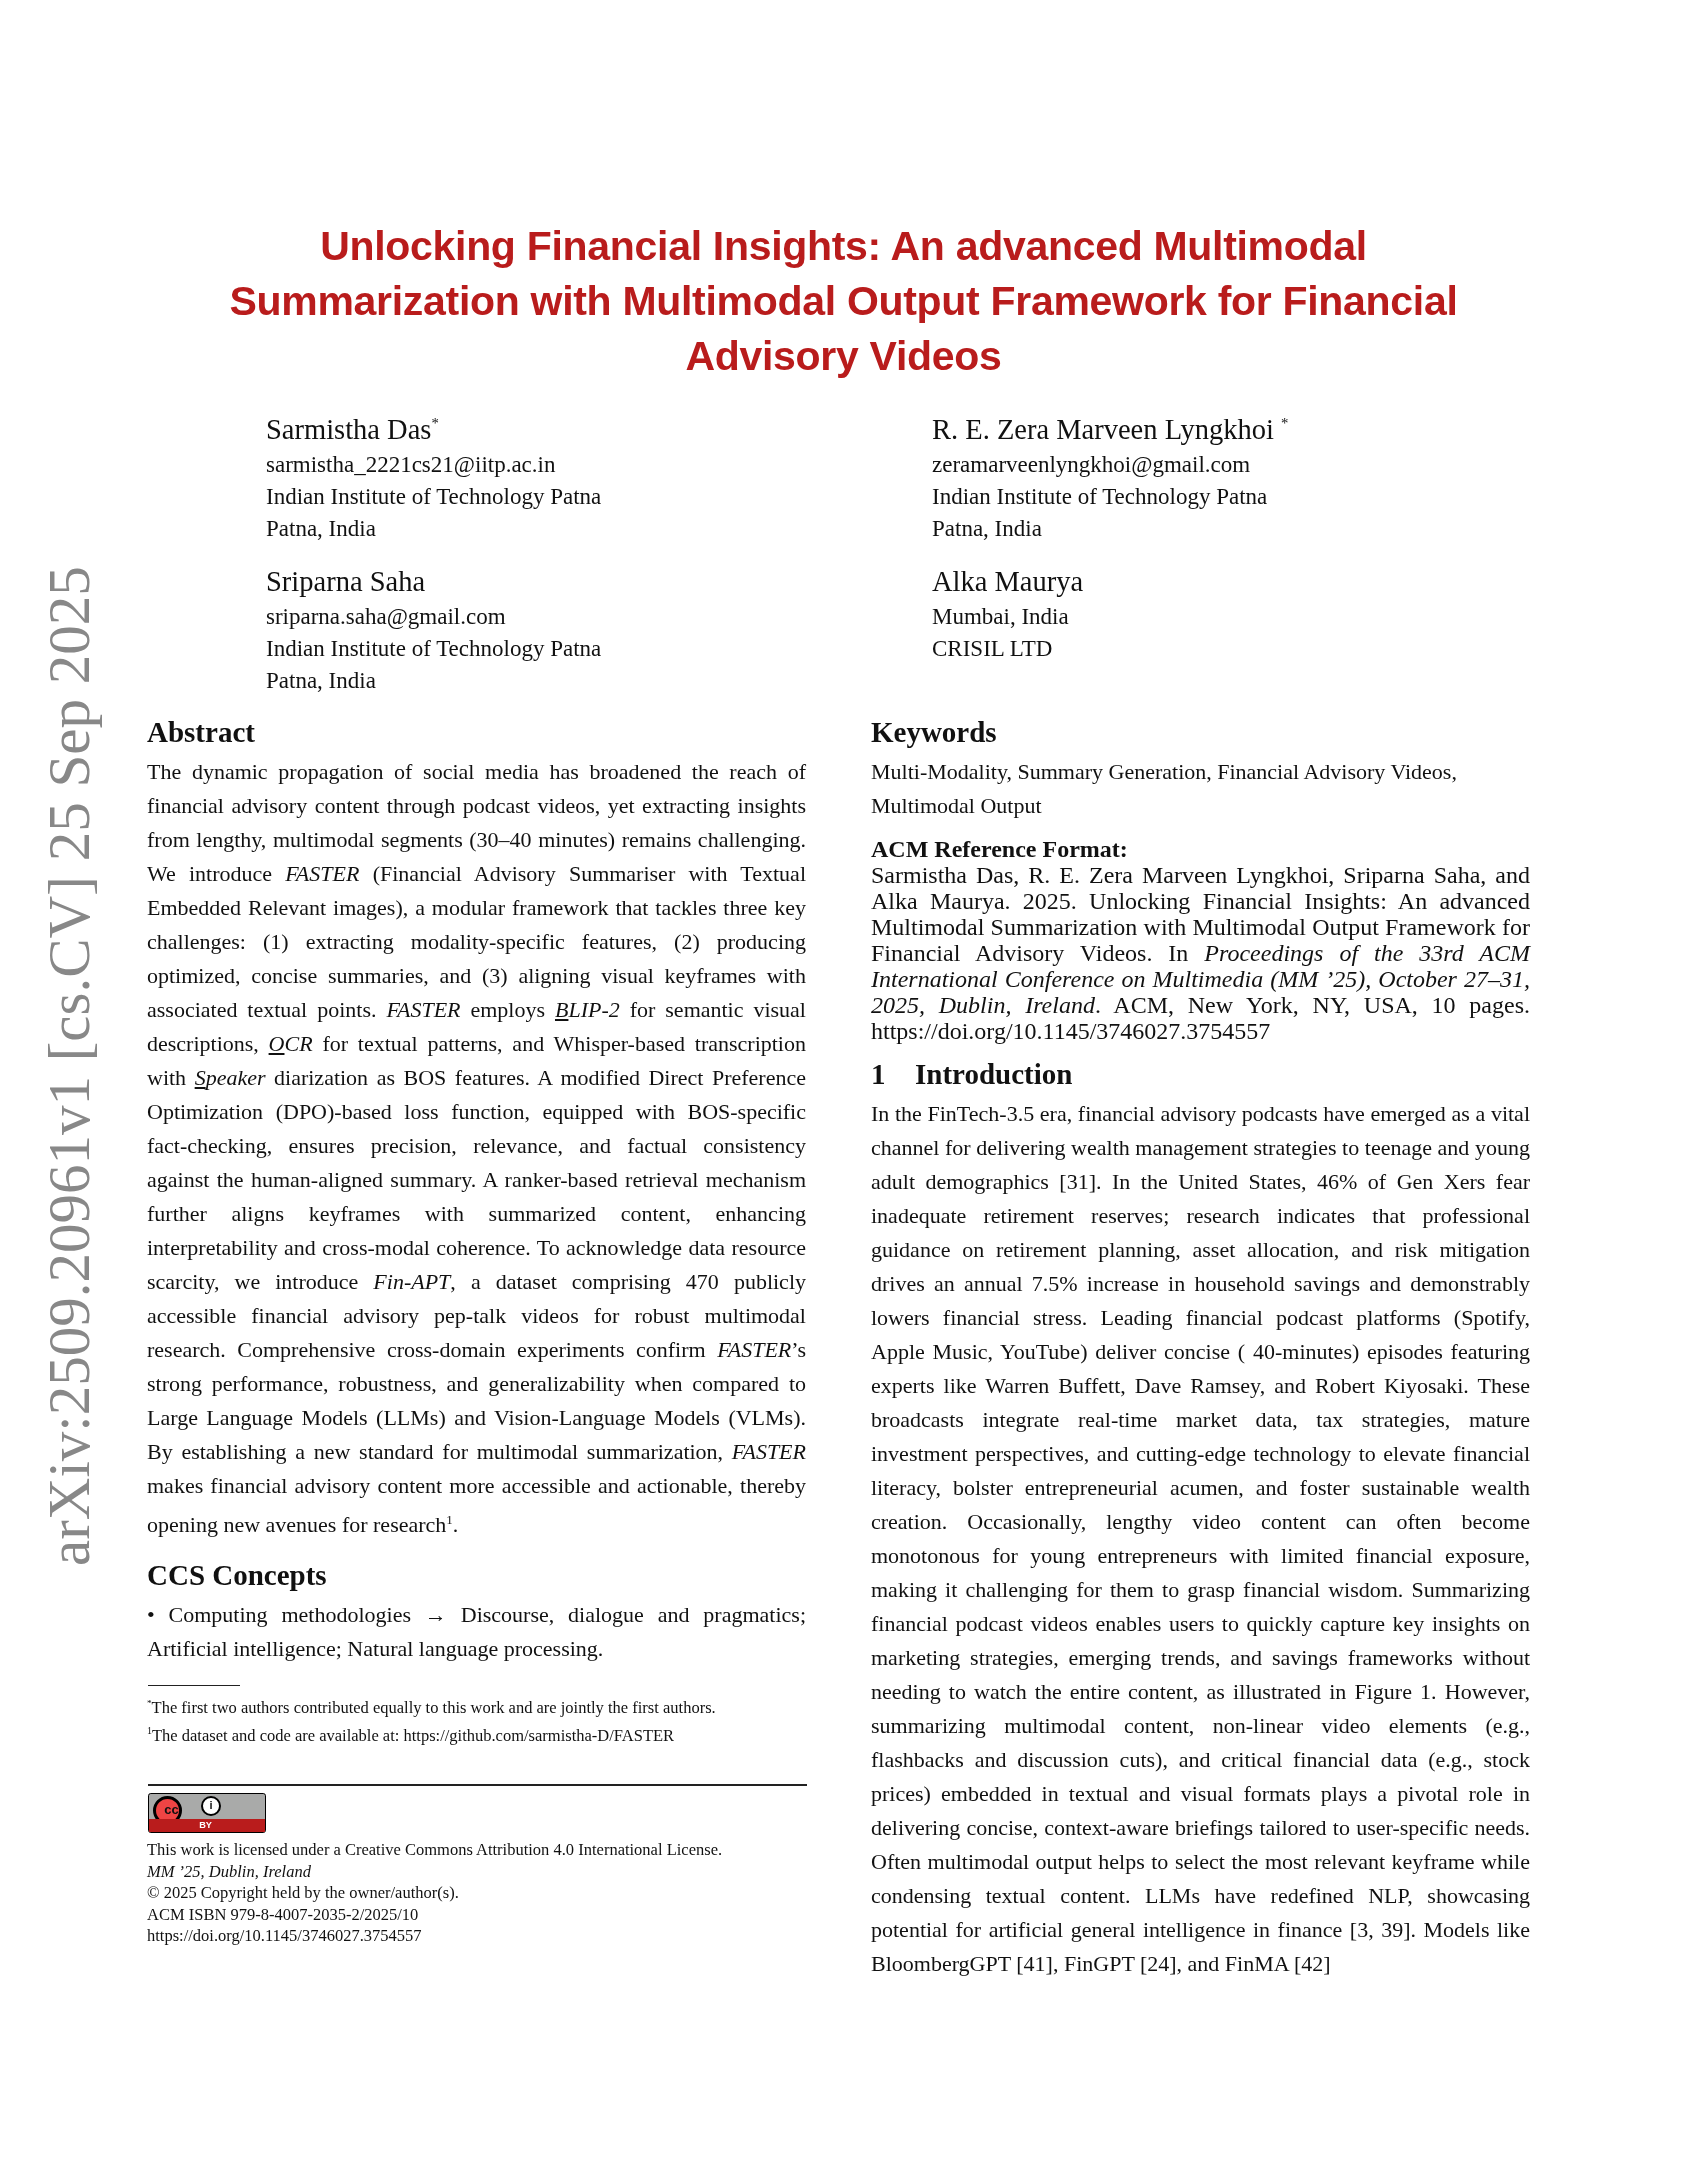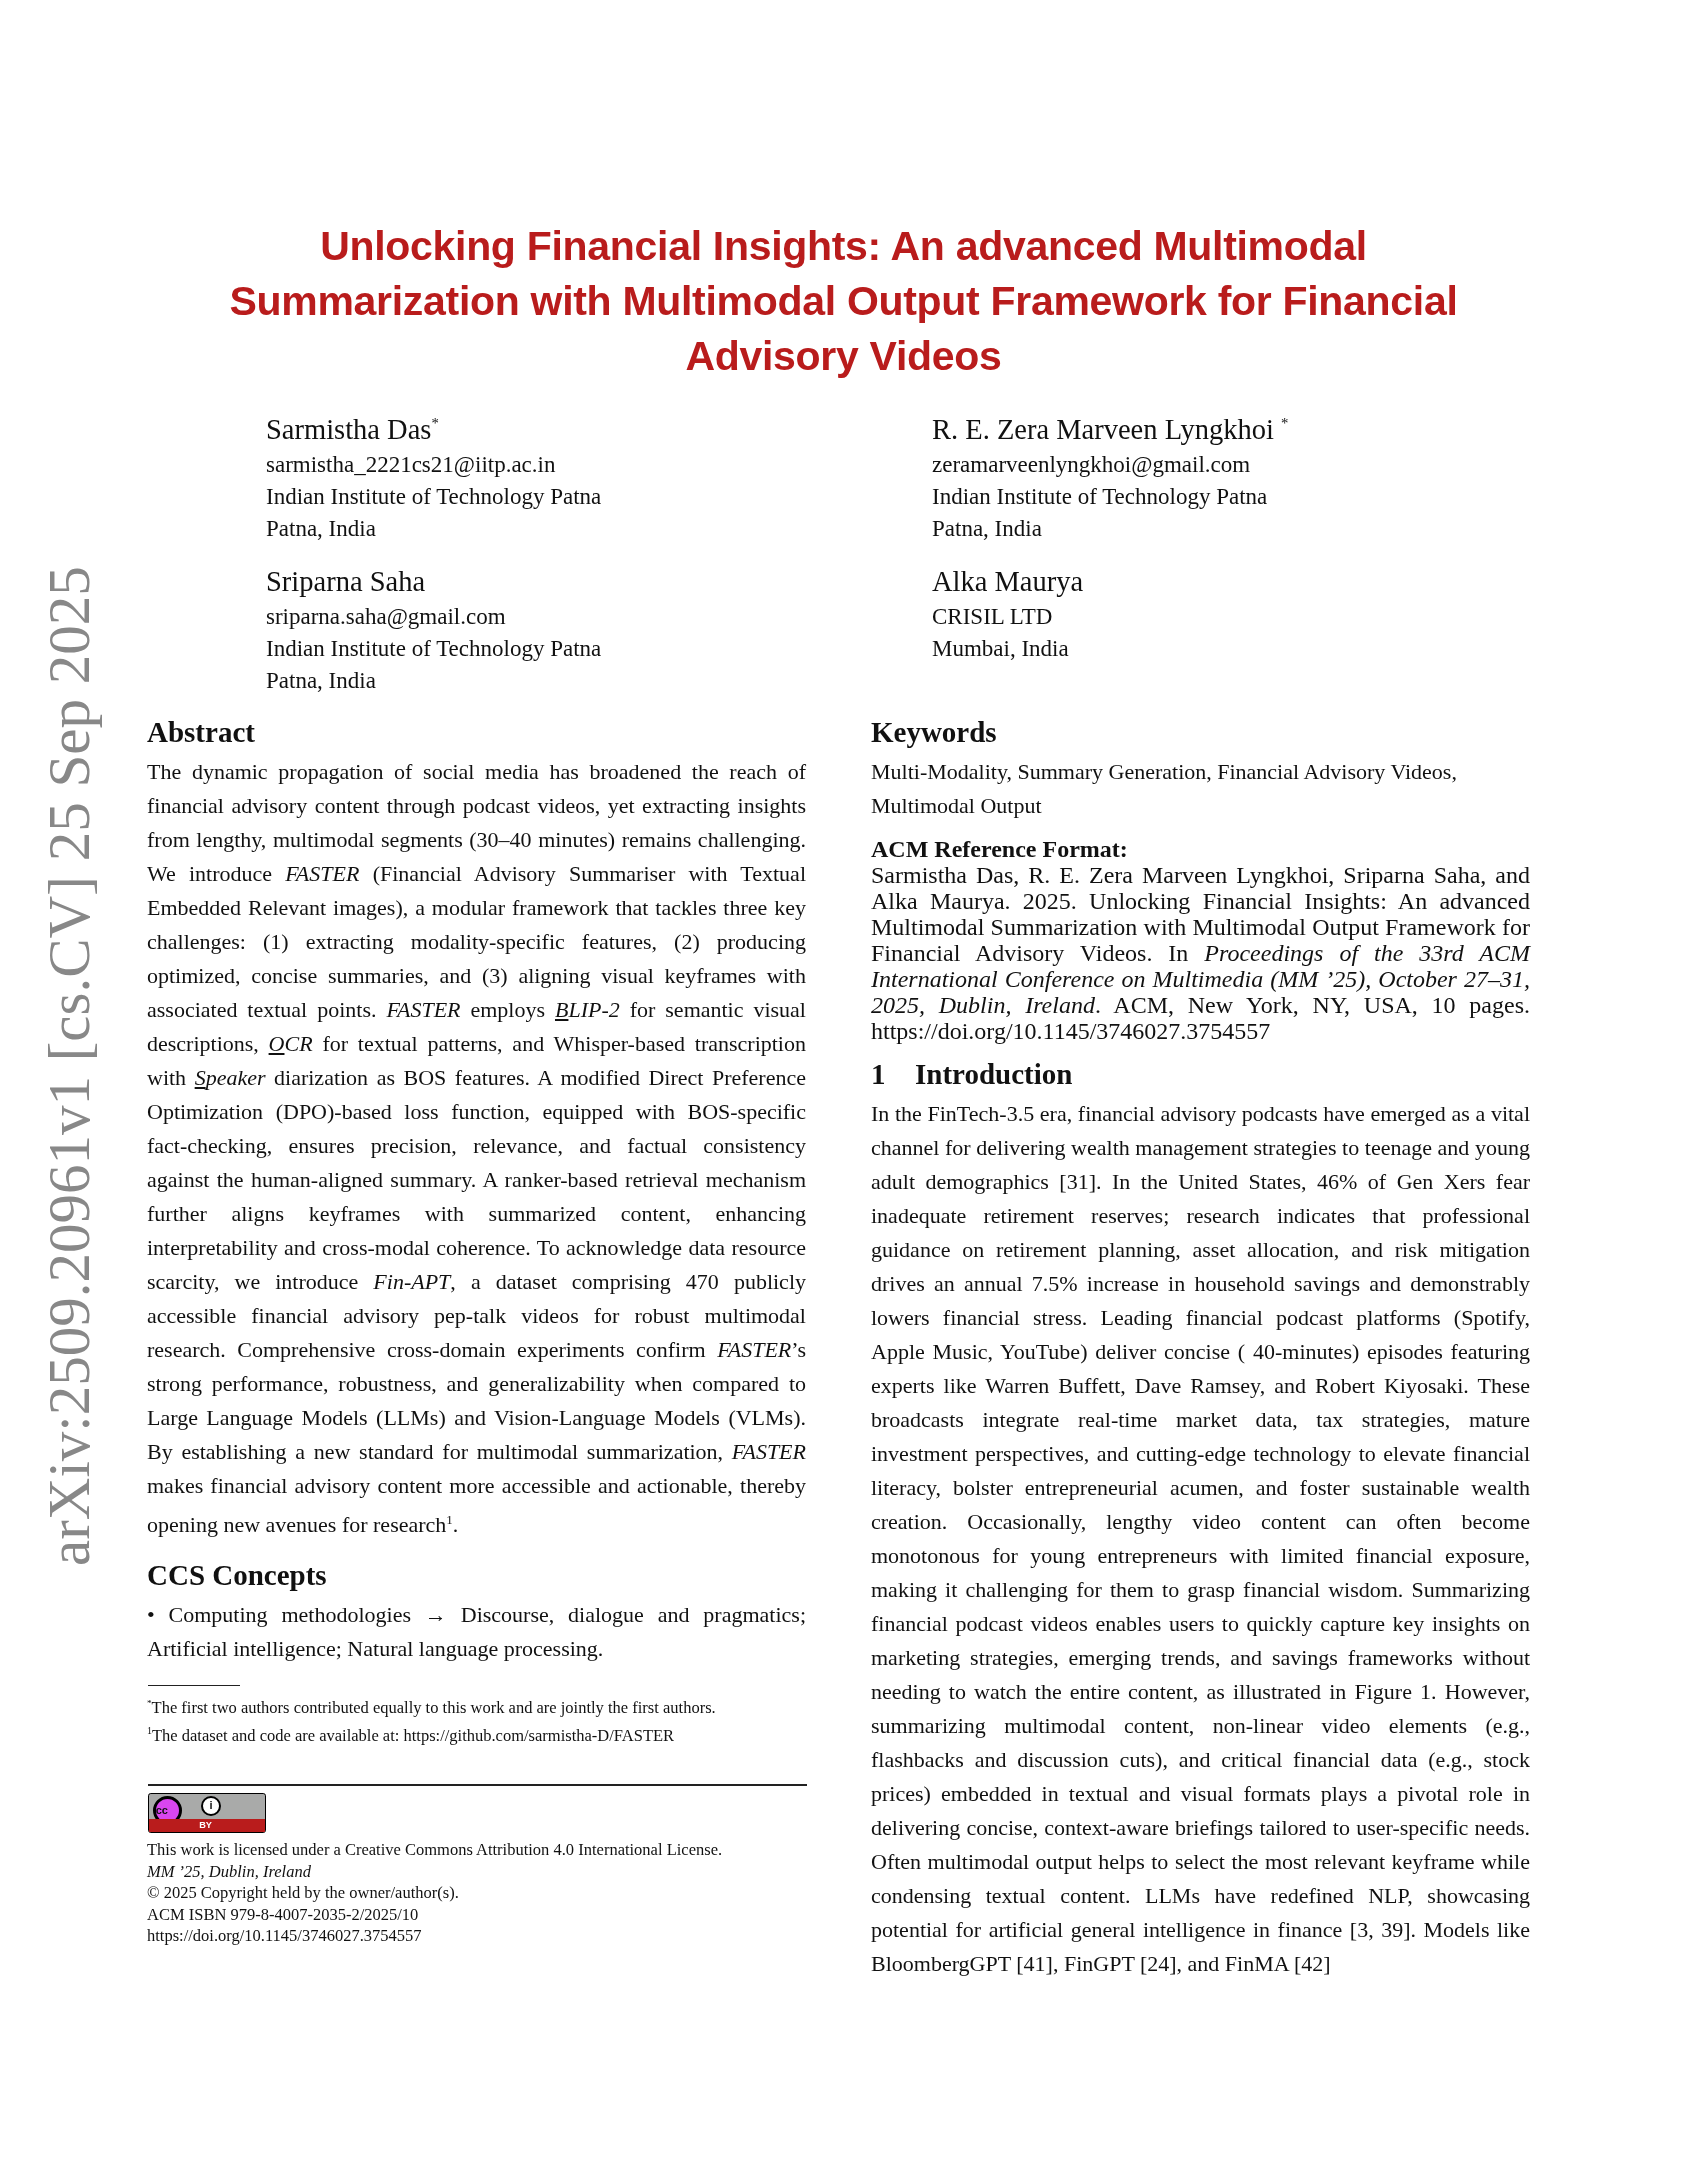--- a/index.html
+++ b/index.html
@@ -23,23 +23,23 @@
   .stamp { position:absolute; left:27.5px; top:1566px; width:992px; height:83px;
            transform-origin:0 0; transform:rotate(-90deg);
            font-family:"Liberation Serif","DejaVu Serif",serif; font-size:59px; color:#888;
            white-space:nowrap; line-height:83px; }
   .cc { position:absolute; left:148px; top:1793px; width:118px; height:40px;
         background:#a9aaa9; border:1.8px solid #000; box-sizing:border-box; border-radius:2.8px; }
   .cc .bar { position:absolute; left:0; bottom:0; width:100%; height:13px; background:#b91c1c;
              color:#fff; font-family:"Liberation Sans",sans-serif; font-size:9.2px; font-weight:bold;
              text-align:right; padding-right:53px; box-sizing:border-box; line-height:13px; }
   .cc .c1 { position:absolute; left:3.7px; top:1.8px; width:29px; height:29px; border-radius:50%;
-            background:#d946ef; border:3.7px solid #000; box-sizing:border-box;
-            font-family:"Liberation Sans",sans-serif; font-weight:bold; font-size:11px;
-            text-align:left; line-height:22px; }
+            background:#ef4444; border:3.7px solid #000; box-sizing:border-box;
+            font-family:"Liberation Sans",sans-serif; font-weight:bold; font-size:13px;
+            text-align:right; line-height:22px; }
   .cc .c2 { position:absolute; left:52px; top:1.8px; width:20px; height:20px; border-radius:50%;
             background:#fff; border:2.8px solid #000; box-sizing:border-box;
             font-family:"Liberation Sans",sans-serif; font-weight:bold; font-size:11px;
             text-align:center; line-height:14.7px; }
 </style>
 </head>
 <body>
 
 <div class="stamp">arXiv:2509.20961v1  [cs.CV]  25 Sep 2025</div>
 
@@ -58,22 +58,22 @@
   <div>Patna, India</div>
 </div>
 <div class="author" style="left:266px;top:562px;width:459px;">
   <div class="name">Sriparna Saha</div>
   <div>sriparna.saha@gmail.com</div>
   <div>Indian Institute of Technology Patna</div>
   <div>Patna, India</div>
 </div>
 <div class="author" style="left:932px;top:562px;width:478px;">
   <div class="name">Alka Maurya</div>
+  <div>Mumbai, India</div>
   <div>CRISIL LTD</div>
-  <div>Mumbai, India</div>
 </div>
 
 <div class="col left" style="top:714px;">
   <h2>Abstract</h2>
   <p style="margin-top:3.7px;"><span>The dynamic propagation of social media has broadened the reach of financial advisory content through podcast videos, yet extracting insights from lengthy, multimodal segments (30–40 minutes) remains challenging. We introduce </span><i>FASTER</i><span> (Financial Advisory Summariser with Textual Embedded Relevant images), a modular framework that tackles three key challenges: (1) extracting modality-specific features, (2) producing optimized, concise summaries, and (3) aligning visual keyframes with associated textual points. </span><i>FASTER</i><span> employs </span><i><u>B</u><span>LIP-2</span></i><span> for semantic visual descriptions, </span><i><u>O</u><span>CR</span></i><span> for textual patterns, and Whisper-based transcription with </span><i><u>S</u><span>peaker</span></i><span> diarization as BOS features. A modified Direct Preference Optimization (DPO)-based loss function, equipped with BOS-specific fact-checking, ensures precision, relevance, and factual consistency against the human-aligned summary. A ranker-based retrieval mechanism further aligns keyframes with summarized content, enhancing interpretability and cross-modal coherence. To acknowledge data resource scarcity, we introduce </span><i>Fin-APT</i><span>, a dataset comprising 470 publicly accessible financial advisory pep-talk videos for robust multimodal research. Comprehensive cross-domain experiments confirm </span><i>FASTER</i><span>’s strong performance, robustness, and generalizability when compared to Large Language Models (LLMs) and Vision-Language Models (VLMs). By establishing a new standard for multimodal summarization, </span><i>FASTER</i><span> makes financial advisory content more accessible and actionable, thereby opening new avenues for research</span><sup style="font-size:13px;">1</sup><span>.</span></p>
 </div>
 
 <div class="col left" style="top:1557px;">
   <h2>CCS Concepts</h2>
   <p style="font-weight:normal;margin-top:3.7px;">• Computing methodologies → Discourse, dialogue and pragmatics; Artificial intelligence; Natural language processing.</p>

